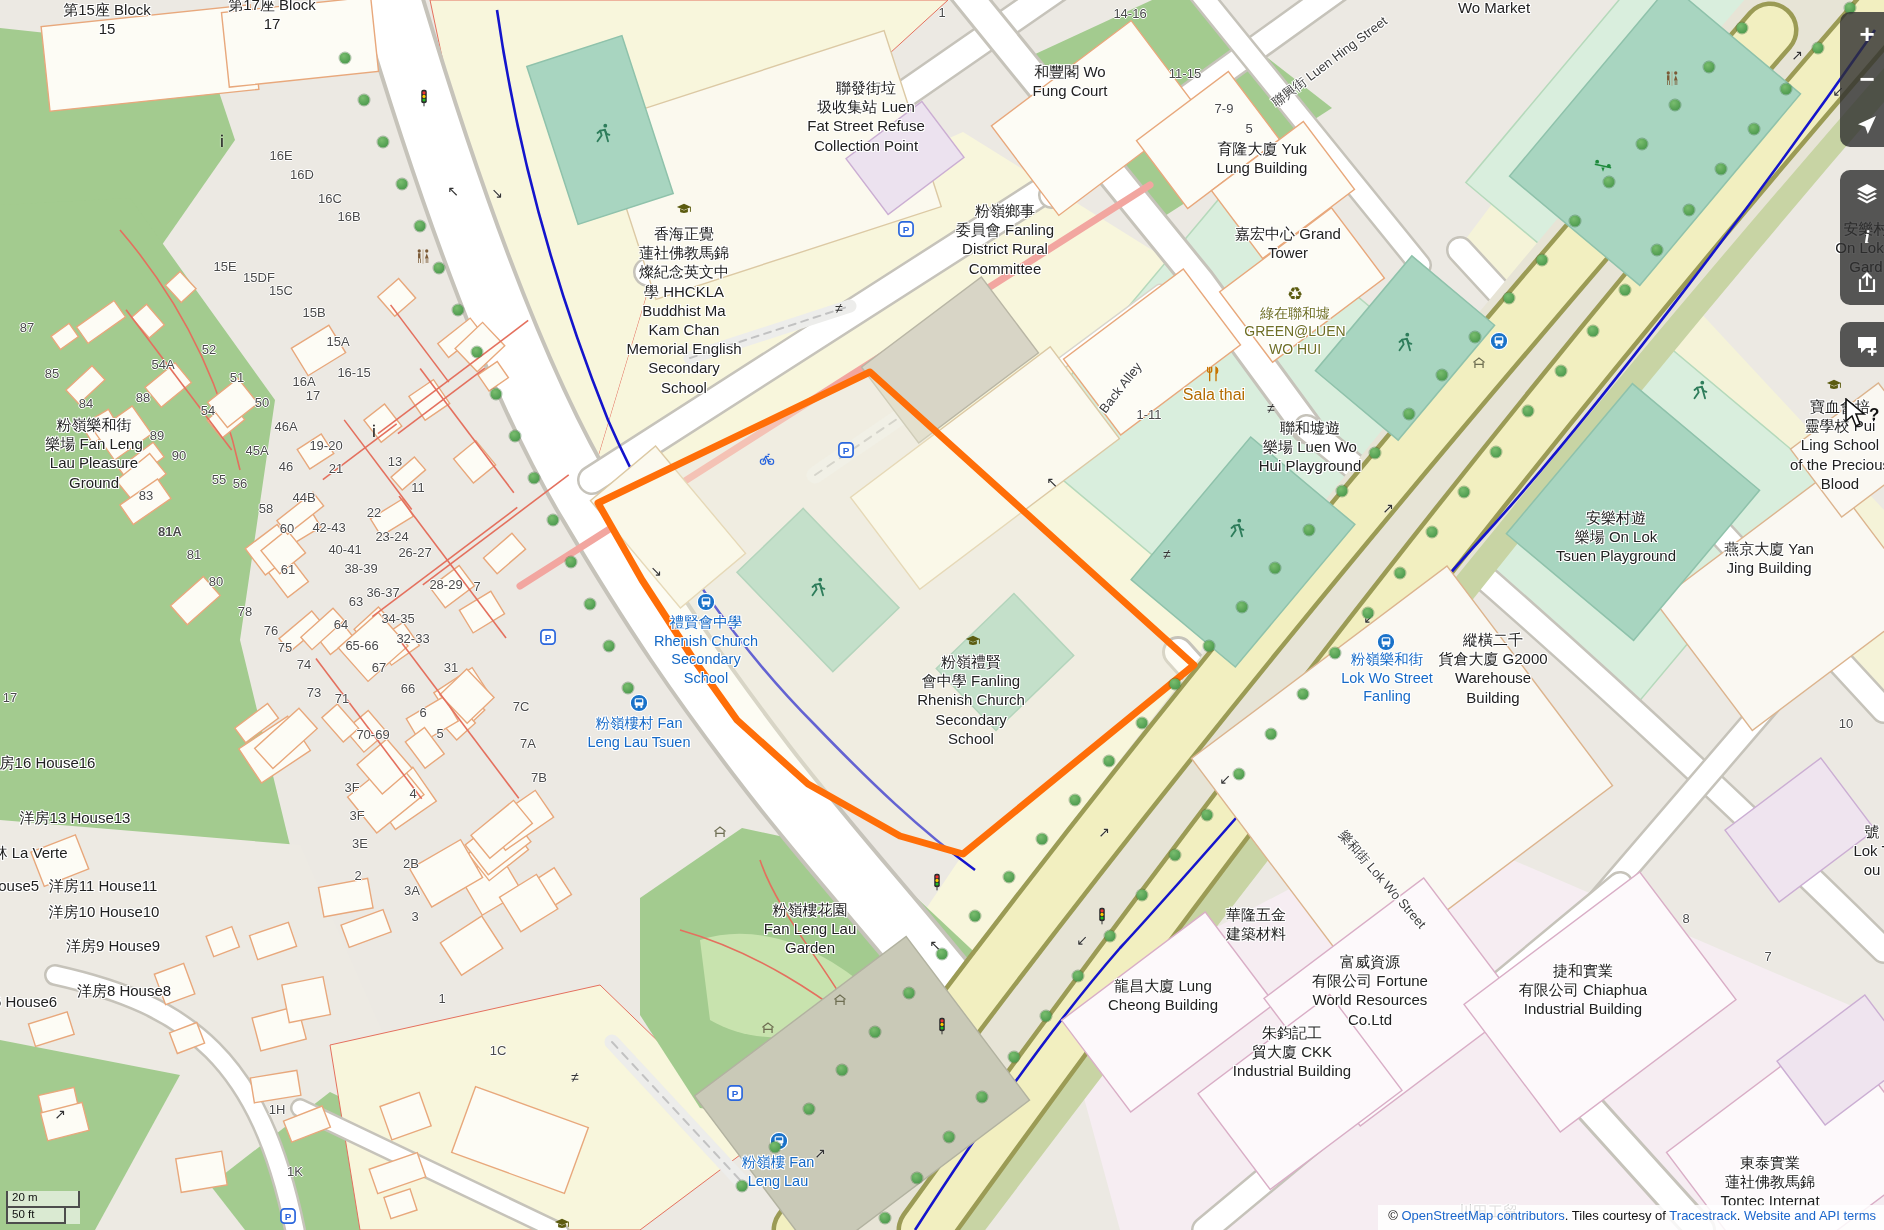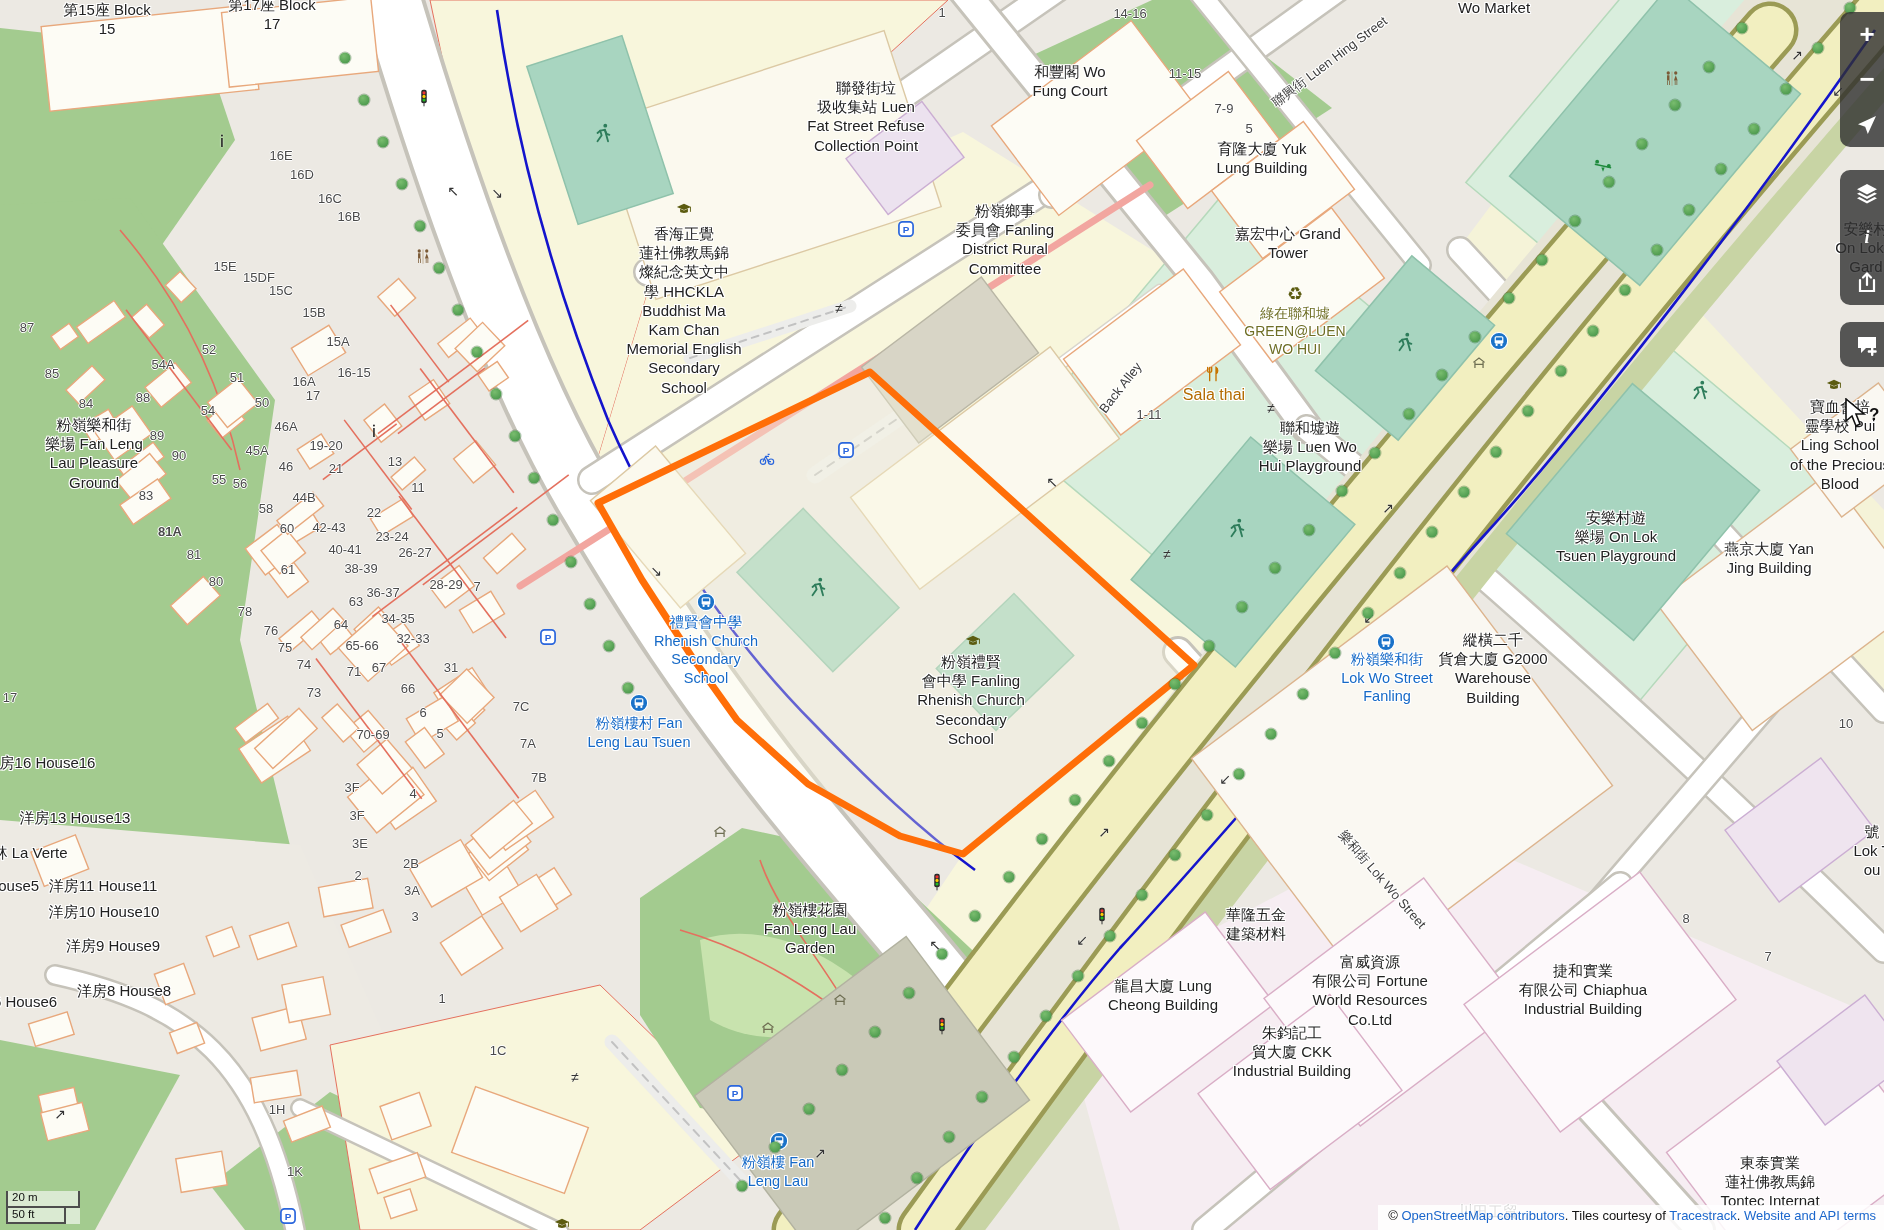--- a/index.html
+++ b/index.html
@@ -571,21 +571,21 @@
         <span class="num" style="left: 179px; top: 455px;">90</span>
         <span class="num" style="left: 146px; top: 495px;">83</span>
         <span class="num" style="left: 170px; top: 531px; font-weight: bold;">81A</span>
         <span class="num" style="left: 194px; top: 554px;">81</span>
         <span class="num" style="left: 216px; top: 581px;">80</span>
         <span class="num" style="left: 245px; top: 611px;">78</span>
         <span class="num" style="left: 271px; top: 630px;">76</span>
         <span class="num" style="left: 285px; top: 647px;">75</span>
         <span class="num" style="left: 304px; top: 664px;">74</span>
         <span class="num" style="left: 314px; top: 692px;">73</span>
-        <span class="num" style="left: 342px; top: 671px; margin-left: 12px;">71</span>
+        <span class="num" style="left: 342px; top: 698px;">71</span>
         <span class="num" style="left: 373px; top: 734px;">70-69</span>
         <span class="num" style="left: 379px; top: 667px;">67</span>
         <span class="num" style="left: 408px; top: 688px;">66</span>
         <span class="num" style="left: 423px; top: 712px;">6</span>
         <span class="num" style="left: 440px; top: 733px;">5</span>
         <span class="num" style="left: 362px; top: 645px;">65-66</span>
         <span class="num" style="left: 341px; top: 624px;">64</span>
         <span class="num" style="left: 320px; top: 601px; margin-left: 36px;">63</span>
         <span class="num" style="left: 288px; top: 569px;">61</span>
         <span class="num" style="left: 287px; top: 528px;">60</span>

